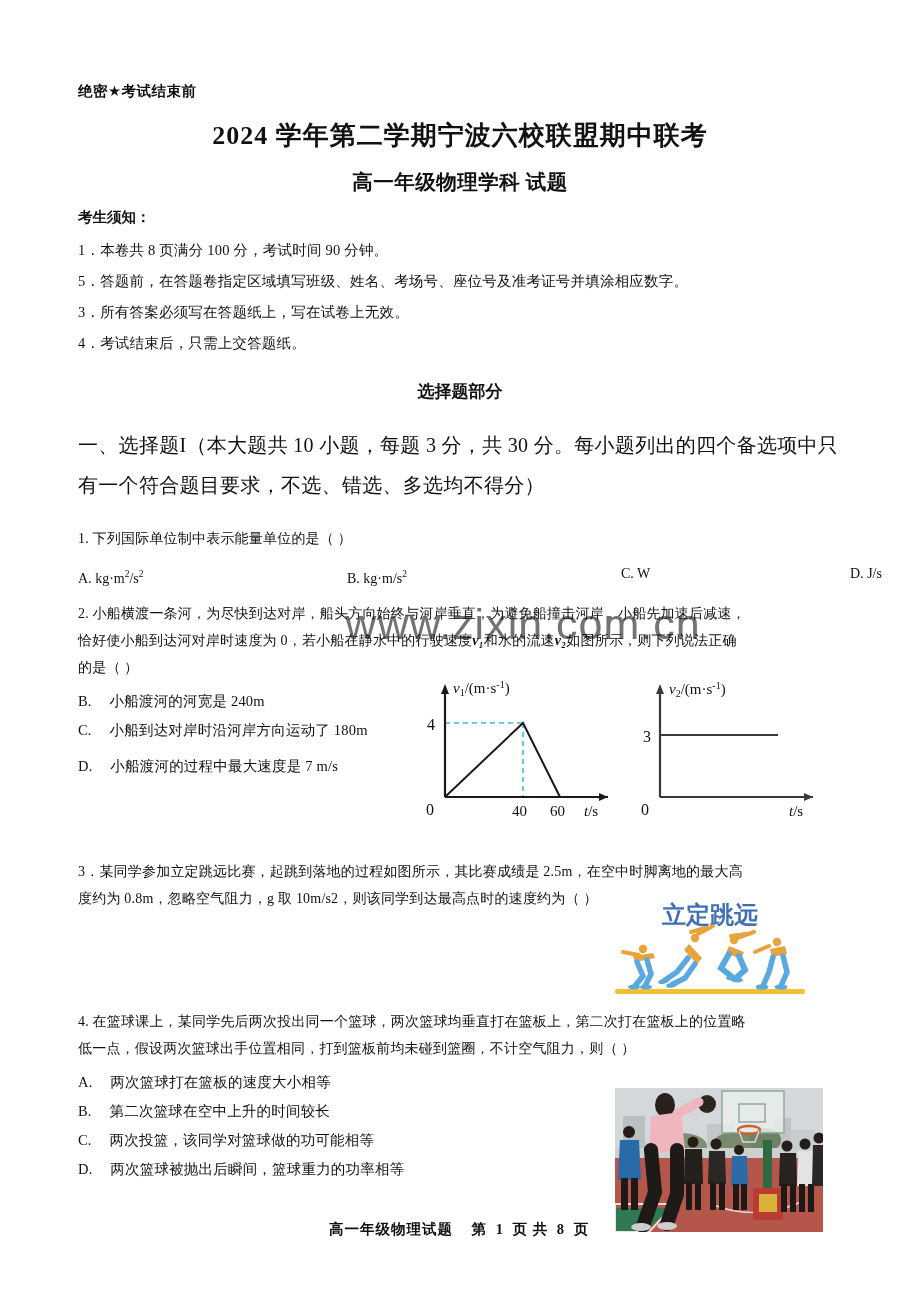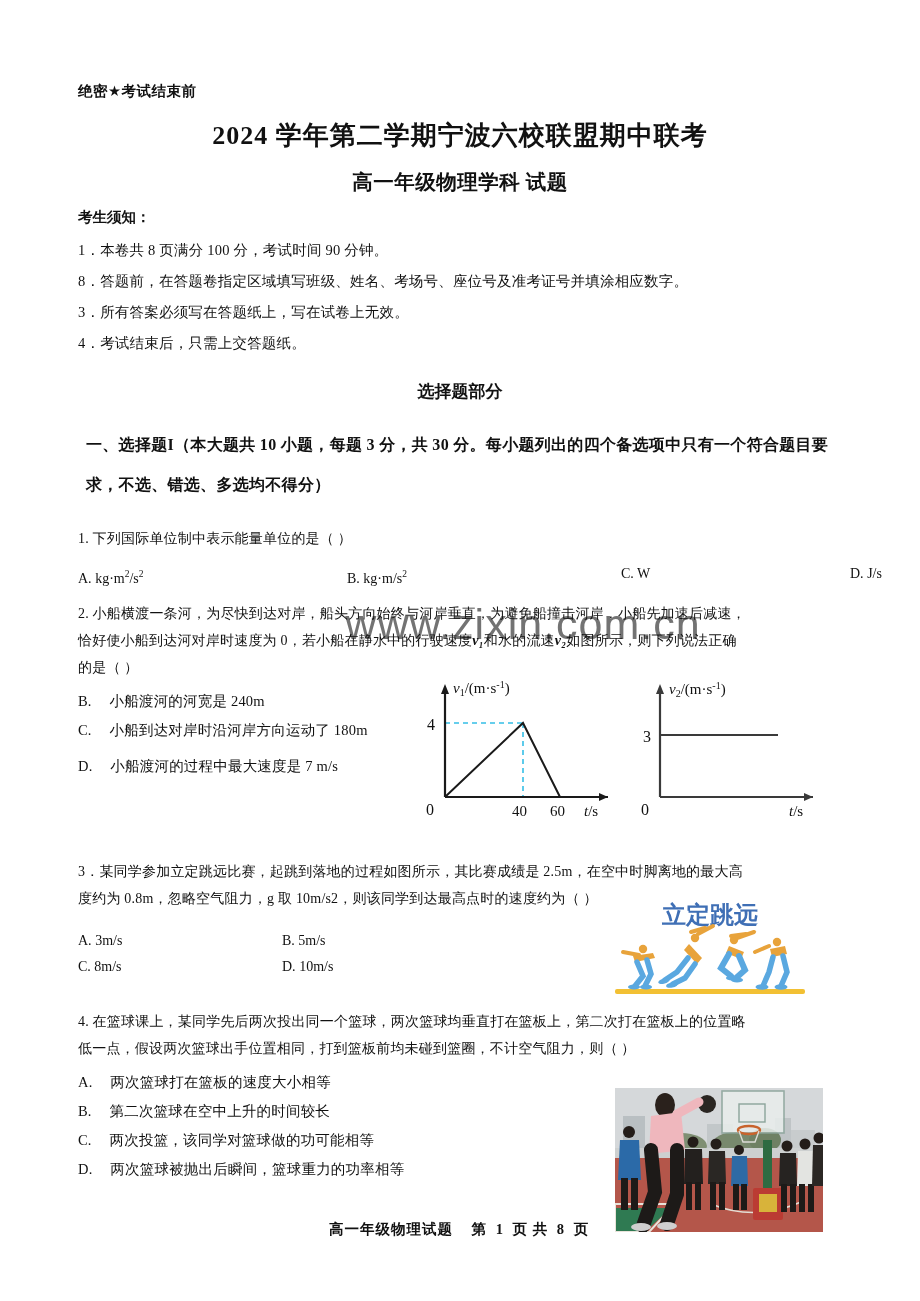--- a/index.html
+++ b/index.html
@@ -97,25 +97,25 @@
     position: absolute;
     left: 0;
     top: 380px;
     width: 764px;
     text-align: center;
     font-weight: bold;
     font-size: 17px;
   }
   .big-q-head {
     position: absolute;
-    left: 8px;
+    left: 0;
     top: 425px;
     width: 764px;
-    font-weight: bold;
-    font-size: 16px;
+    font-weight: normal;
+    font-size: 20px;
     line-height: 40px;
     letter-spacing: 0.3px;
   }
 
   
   .q {
     position: absolute;
     left: 0;
     width: 764px;
     font-size: 14px;
@@ -191,21 +191,21 @@
 
     <div class="layer">
 
       <div class="secret">绝密★考试结束前</div>
       <div class="title-main">2024 学年第二学期宁波六校联盟期中联考</div>
       <div class="title-sub">高一年级物理学科 试题</div>
 
       <div class="notice-head">考生须知：</div>
       <div class="notice-list">
         <div class="notice-item">1．本卷共 8 页满分 100 分，考试时间 90 分钟。</div>
-        <div class="notice-item">8．答题前，在答题卷指定区域填写班级、姓名、考场号、座位号及准考证号并填涂相应数字。</div>
+        <div class="notice-item">5．答题前，在答题卷指定区域填写班级、姓名、考场号、座位号及准考证号并填涂相应数字。</div>
         <div class="notice-item">3．所有答案必须写在答题纸上，写在试卷上无效。</div>
         <div class="notice-item">4．考试结束后，只需上交答题纸。</div>
       </div>
 
       <div class="part-title">选择题部分</div>
       <div class="big-q-head">一、选择题I（本大题共 10 小题，每题 3 分，共 30 分。每小题列出的四个备选项中只有一个符合题目要求，不选、错选、多选均不得分）</div>
 
       <div class="q" style="top:525px;">
         <div class="q-stem">
           <span>1.</span>
@@ -288,42 +288,20 @@
             <text x="220" y="70" font-family="'Liberation Serif',serif" font-size="16" fill="#111">3</text>
             <text x="218" y="143" font-family="'Liberation Serif',serif" font-size="16" fill="#111">0</text>
             <text x="366" y="144" font-family="'Liberation Serif',serif" font-size="15" fill="#111" font-style="italic">t<tspan font-style="normal">/s</tspan></text>
           </g>
         </svg>
       </div>
 
       <div class="q" style="top:858px;">
         <div class="q-stem">3．某同学参加立定跳远比赛，起跳到落地的过程如图所示，其比赛成绩是 2.5m，在空中时脚离地的最大高</div>
         <div class="q-stem">度约为 0.8m，忽略空气阻力，g 取 10m/s2，则该同学到达最高点时的速度约为（      ）</div>
-        <div style="margin-top:16px;width:420px;">
-          <div class="opts-row">
-            <div class="opt-col" style="width:160px;">
-              <span>A.</span>
-              <span>3m/s</span>
-            </div>
-            <div class="opt-col">
-              <span>B.</span>
-              <span>5m/s</span>
-            </div>
-          </div>
-          <div class="opts-row">
-            <div class="opt-col" style="width:160px;">
-              <span>C.</span>
-              <span>8m/s</span>
-            </div>
-            <div class="opt-col">
-              <span>D.</span>
-              <span>10m/s</span>
-            </div>
-          </div>
-        </div>
       </div>
 
       <div class="fig-jump">
         <svg width="215" height="105" viewBox="0 0 215 105">
           <text x="107" y="27" text-anchor="middle" font-family="'Liberation Sans',sans-serif" font-size="24" font-weight="bold" fill="#3f6fb5">立定跳远</text>
 
           <rect x="12" y="93" width="190" height="5" rx="2" fill="#f2c033"></rect>
 
           <g>
             <circle cx="40" cy="53" r="4.2" fill="#e8a33b"></circle>

